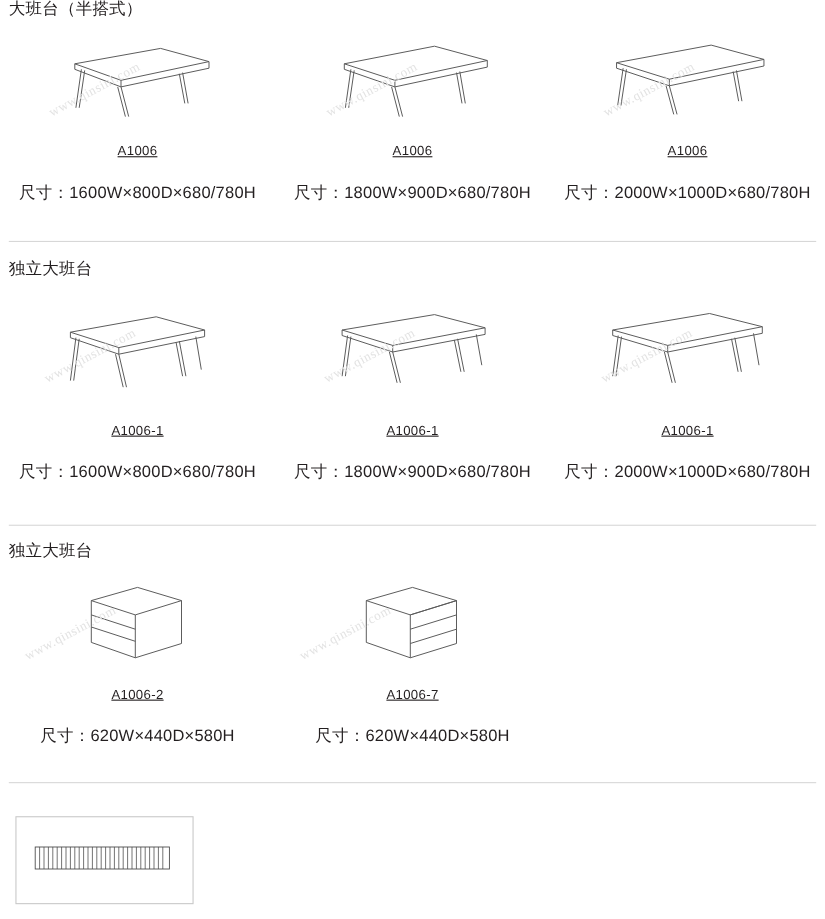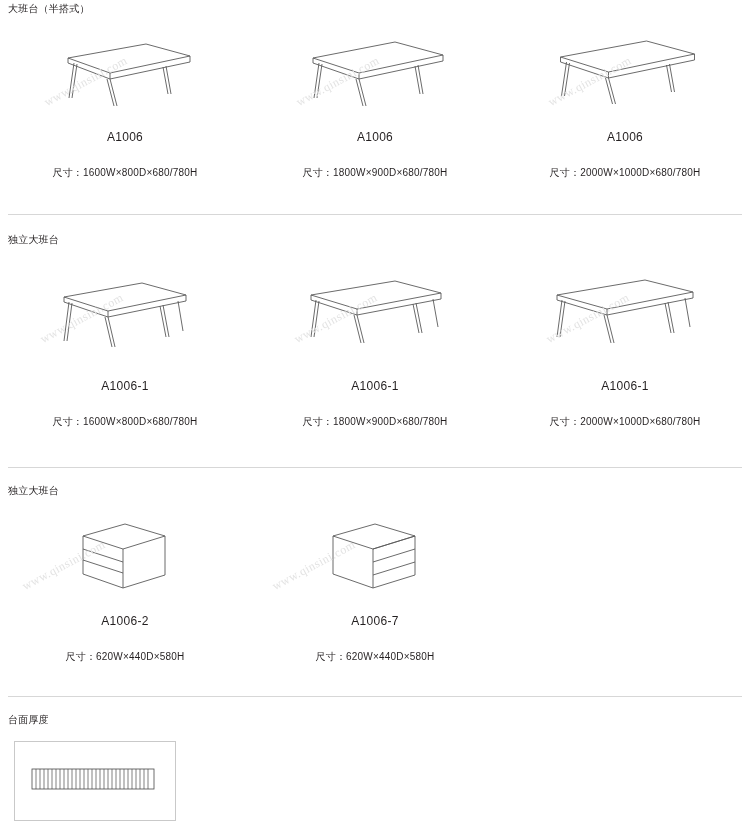--- a/index.html
+++ b/index.html
@@ -18,21 +18,21 @@
   .page {
     position: relative;
     width: 750px;
     height: 835px;
   }
   .section {
     position: relative;
     width: 750px;
   }
   .section-title {
-    font-size: 10px;
+    font-size: 15px;
     color: #231f20;
     padding-left: 8px;
     line-height: 14px;
     letter-spacing: 0.2px;
   }
   .divider {
     width: 734px;
     margin: 0 8px;
     border-top: 1px solid #d7d7d7;
   }
@@ -52,23 +52,24 @@
   }
   .art svg {
     position: absolute;
     left: 50%;
     transform: translateX(-50%);
   }
   .code {
     font-size: 12px;
     color: #231f20;
     letter-spacing: 0.3px;
+    text-decoration: underline;
   }
   .dim {
-    font-size: 10px;
+    font-size: 15px;
     color: #231f20;
     letter-spacing: 0.2px;
   }
   .wm {
     position: absolute;
     font-size: 12px;
     color: #e3e3e3;
     font-family: "Liberation Serif", serif;
     transform: rotate(-28deg);
     white-space: nowrap;
@@ -264,21 +265,20 @@
       </div>
 
       <div class="cell"></div>
 
     </div>
   </div>
 
   <div class="divider" style="margin-top:32px;"></div>
 
   <div class="section" style="padding-top:16px;">
-    <div class="section-title">台面厚度</div>
 
     <div style="margin-top:14px;">
       <div class="thickness-box">
         <svg width="158" height="76" viewBox="0 0 158 76">
           <rect x="17" y="27" width="122" height="20" fill="#ffffff" stroke="#4a4a4a" stroke-width="0.8"></rect>
           <g stroke="#4a4a4a" stroke-width="0.7">
             <line x1="21" y1="27" x2="21" y2="47"></line>
             <line x1="25" y1="27" x2="25" y2="47"></line>
             <line x1="29" y1="27" x2="29" y2="47"></line>
             <line x1="33" y1="27" x2="33" y2="47"></line>

